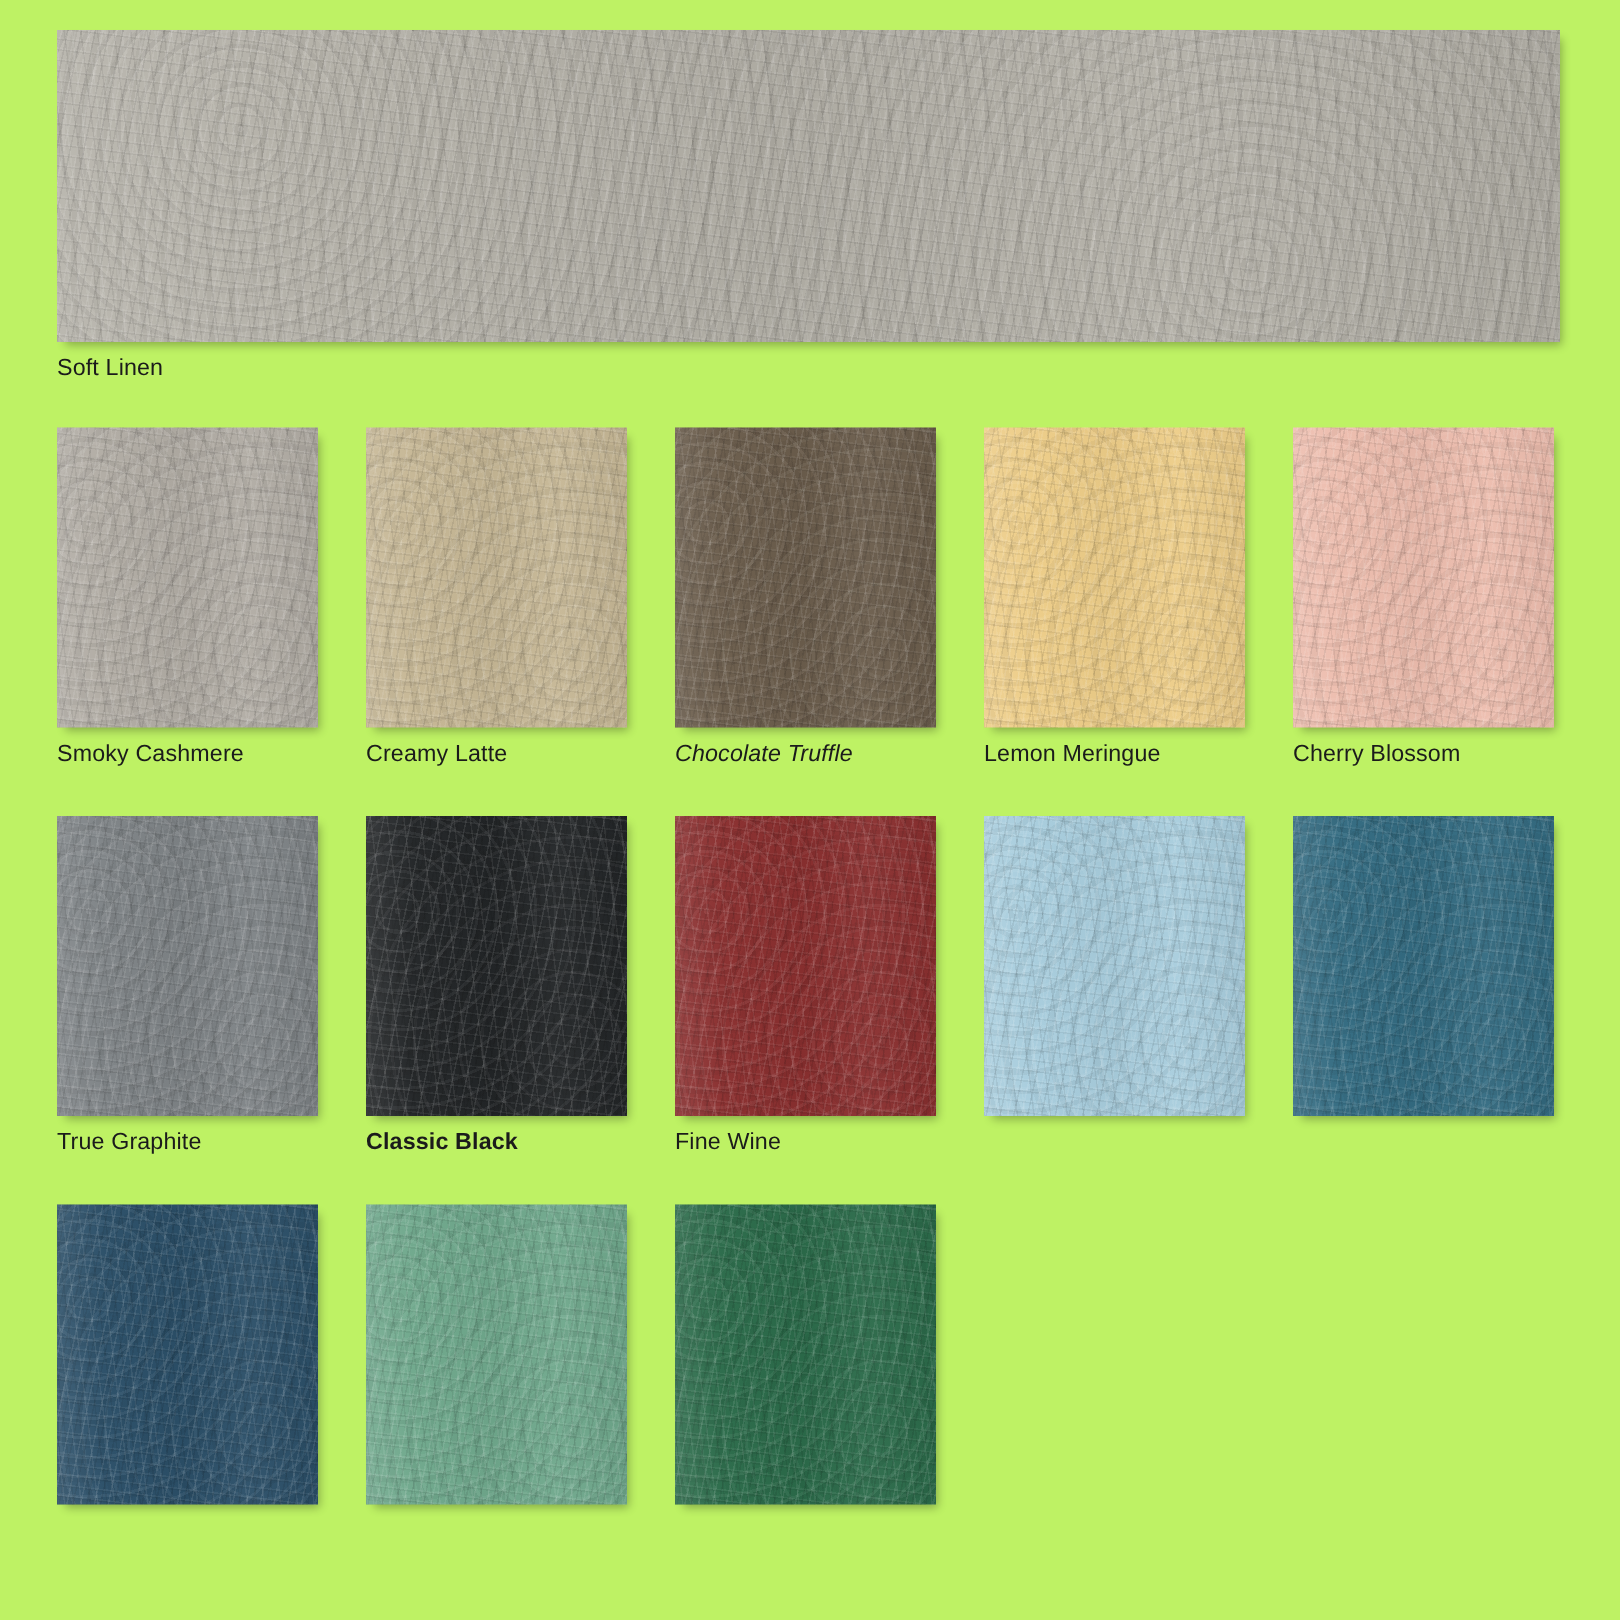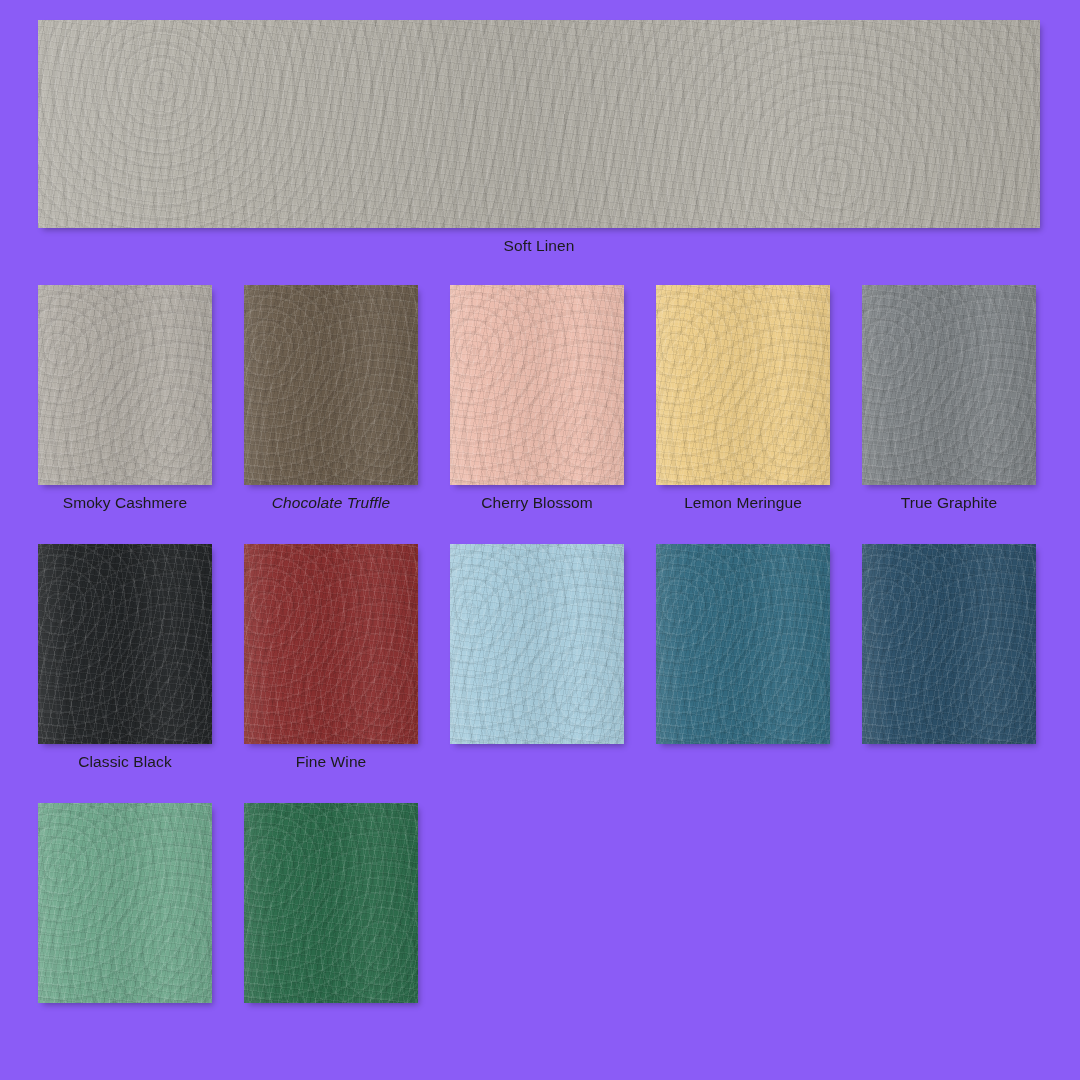--- a/index.html
+++ b/index.html
@@ -136,59 +136,63 @@
   .grid .swatch-label {
     margin-top: 8px;
   }
   .grid-cell {
     width: 174px;
   }
 </style>
 </head>
 <body style="background: rgb(255, 255, 255);">
 
-<div class="palette" style="background: #8b5cf6; text-align: center;">
+<div class="palette" style="background: #bef264;">
 
   <div class="hero">
     <div class="swatch-surface" style="background-color: rgb(179, 176, 167);"></div>
     <div class="swatch-label" style="color: rgb(27, 27, 27);">Soft Linen</div>
   </div>
 
   <div class="grid">
   <div class="grid-cell">
     <div class="swatch-surface" style="background-color: rgb(177, 172, 164);"></div>
     <div class="swatch-label" style="color: rgb(27, 27, 27);">Smoky Cashmere</div>
   </div>
 
 
+  <div class="grid-cell">
+    <div class="swatch-surface" style="background-color: rgb(198, 183, 149);"></div>
+    <div class="swatch-label" style="color: rgb(27, 27, 27);">Creamy Latte</div>
+  </div>
 
   <div class="grid-cell">
     <div class="swatch-surface" style="background-color: rgb(107, 93, 76);"></div>
     <div class="swatch-label" style="color: rgb(27, 27, 27); font-style: italic;">Chocolate Truffle</div>
   </div>
 
   <div class="grid-cell">
+    <div class="swatch-surface" style="background-color: rgb(237, 205, 136);"></div>
+    <div class="swatch-label" style="color: rgb(27, 27, 27);">Lemon Meringue</div>
+  </div>
+
+  <div class="grid-cell">
     <div class="swatch-surface" style="background-color: rgb(237, 189, 174);"></div>
     <div class="swatch-label" style="color: rgb(27, 27, 27);">Cherry Blossom</div>
   </div>
 
-  <div class="grid-cell">
-    <div class="swatch-surface" style="background-color: rgb(237, 205, 136);"></div>
-    <div class="swatch-label" style="color: rgb(27, 27, 27);">Lemon Meringue</div>
-  </div>
-
 
   <div class="grid-cell">
     <div class="swatch-surface" style="background-color: rgb(126, 131, 134);"></div>
     <div class="swatch-label" style="color: rgb(27, 27, 27);">True Graphite</div>
   </div>
 
   <div class="grid-cell">
     <div class="swatch-surface" style="background-color: rgb(34, 37, 39);"></div>
-    <div class="swatch-label" style="color: rgb(27, 27, 27);">Classic Black</div>
+    <div class="swatch-label" style="color: rgb(27, 27, 27); font-weight: bold;">Classic Black</div>
   </div>
 
   <div class="grid-cell">
     <div class="swatch-surface" style="background-color: rgb(138, 47, 47);"></div>
     <div class="swatch-label" style="color: rgb(27, 27, 27);">Fine Wine</div>
   </div>
 
   <div class="grid-cell">
     <div class="swatch-surface" style="background-color: rgb(168, 205, 221);"></div>
 

